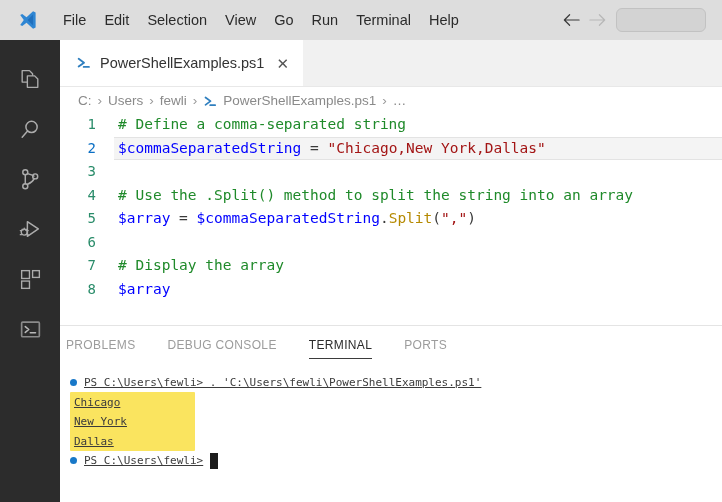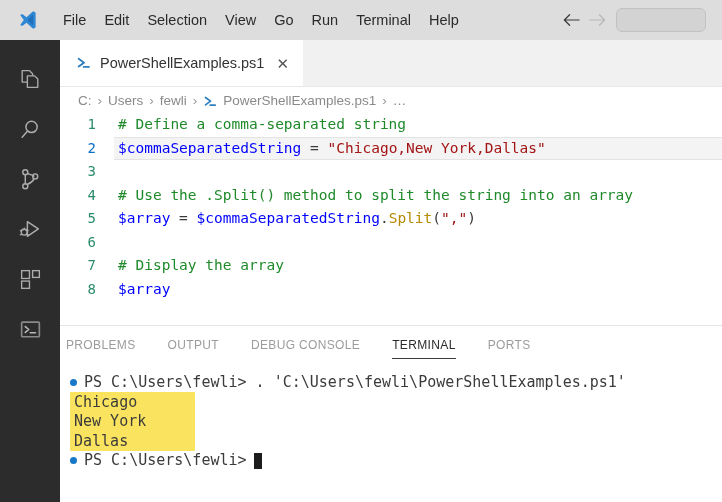--- a/index.html
+++ b/index.html
@@ -212,23 +212,24 @@
     position: absolute;
     left: 0; right: 0; bottom: 5px;
     height: 1.5px;
     background: #3b3b3b;
   }
 
   .terminal {
     position: relative;
     padding: 9px 0 0 10px;
     font-family: "DejaVu Sans Mono", monospace;
-    font-size: 15px;
+    font-size: 11px;
     line-height: 19.5px;
     color: #3b3b3b;
+    text-decoration: underline;
   }
   .term-line { white-space: pre; height: 19.5px; display: flex; align-items: center;}
   .bullet {
     display: inline-block;
     width: 7px; height: 7px;
     border-radius: 50%;
     background: #1878c8;
     margin-right: 7px;
     flex: none;
   }
@@ -372,21 +373,20 @@
         <div class="code-line"><span class="ln">4</span><span class="lt"><span class="c-com"># Use the .Split() method to split the string into an array</span></span></div>
         <div class="code-line"><span class="ln">5</span><span class="lt"><span class="c-var">$array</span><span class="c-op"> = </span><span class="c-var">$commaSeparatedString</span><span class="c-op">.</span><span class="c-fn">Split</span><span class="c-op">(</span><span class="c-str">","</span><span class="c-op">)</span></span></div>
         <div class="code-line"><span class="ln">6</span><span class="lt"><span class="c-plain"></span></span></div>
         <div class="code-line"><span class="ln">7</span><span class="lt"><span class="c-com"># Display the array</span></span></div>
         <div class="code-line"><span class="ln">8</span><span class="lt"><span class="c-var">$array</span></span></div>
       </div>
 
     <div class="panel">
       <div class="panel-tabs" id="panel-tabs">
           <div class="ptab">PROBLEMS</div>
-          <div class="ptab">OUTPUT</div>
           <div class="ptab">DEBUG CONSOLE</div>
           <div class="ptab active">TERMINAL</div>
           <div class="ptab">PORTS</div>
         </div>
 
       <div class="terminal">
         <div class="hl-block" style="top: 28px; width: 125px; height: 59px; background: rgb(250, 228, 95);"></div>
 
         <div class="term-line">
           <span class="bullet" style="background: rgb(24, 120, 200);"></span>

